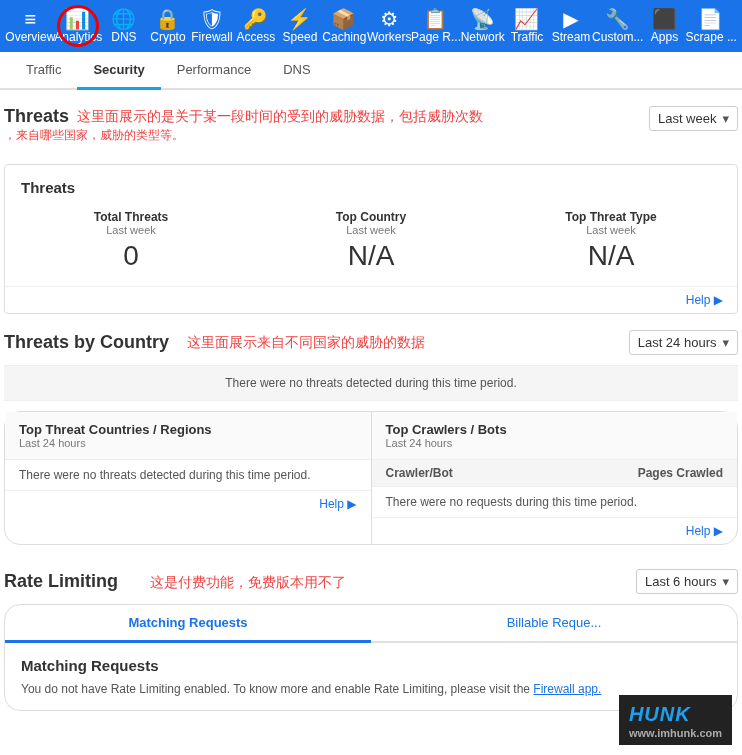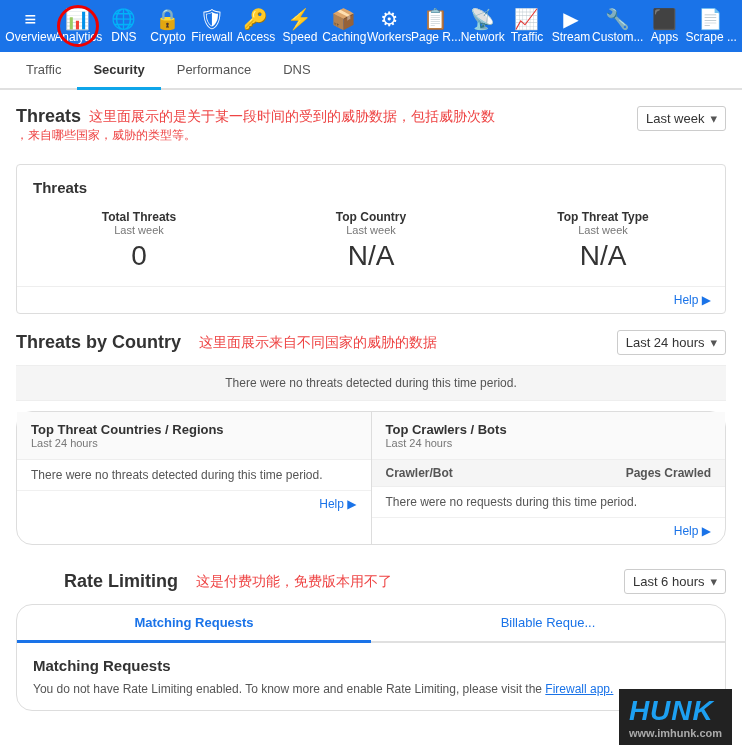--- a/index.html
+++ b/index.html
@@ -64,21 +64,21 @@
       border-bottom: 3px solid transparent;
       margin-bottom: -2px;
     }
     .second-nav-item.security-active {
       border-bottom: 3px solid #0ea5e9;
       color: #333;
       font-weight: bold;
     }
 
     
-    .main-content { padding: 16px 16px; }
+    .main-content { padding: 16px 4px; }
     .section-title {
       font-size: 18px;
       font-weight: bold;
       color: #333;
       margin-right: 8px;
     }
     .section-annotation {
       color: #e44;
       font-size: 14px;
       flex: 1;
@@ -347,21 +347,21 @@
       <div class="table-row-item">
         <span>There were no requests during this time period.</span>
       </div>
       <div class="col-help">
         <span>Help ▶</span>
       </div>
     </div>
   </div>
 
   <div style="display:flex;align-items:center;justify-content:space-between;margin-bottom:10px;">
-    <div style="display:flex;align-items:center;gap:10px;margin-left:48px;">
+    <div style="display:flex;align-items:flex-end;gap:24px;">
       <span class="section-title">Rate Limiting</span>
       <span class="section-annotation">这是付费功能，免费版本用不了</span>
     </div>
     <div class="dropdown">
       <span>Last 6 hours</span>
     </div>
   </div>
 
   <div class="rate-card">
     <div class="rate-tabs">
@@ -378,16 +378,16 @@
         <span>You do not have Rate Limiting enabled. To know more and enable Rate Limiting, please visit the</span>
         <a href="#">Firewall app.</a>
       </div>
     </div>
   </div>
 
 </div>
 
 <div class="watermark">
   <div class="hunk">
-    <span style="font-style:italic;font-weight:900;font-size:28px;">HUNK</span>
+    <span style="font-style:italic;font-weight:900;font-size:20px;">HUNK</span>
   </div>
   <div class="url">www.imhunk.com</div>
 </div>
 
 </body></html>

